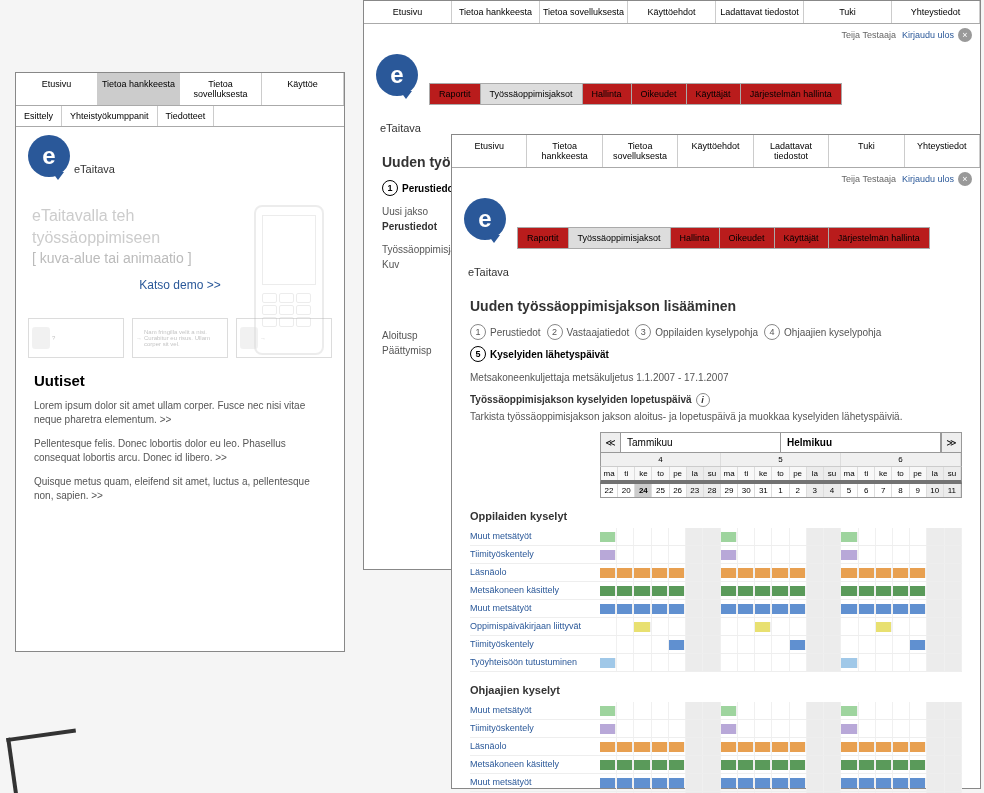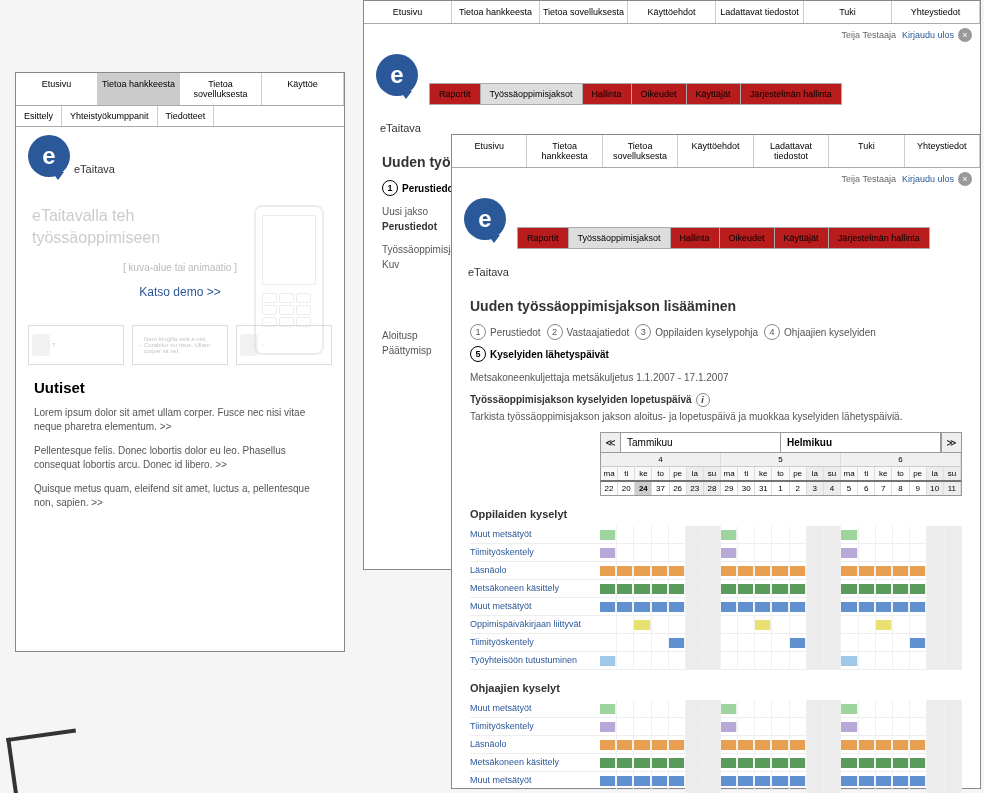--- a/index.html
+++ b/index.html
@@ -36,21 +36,21 @@
 .info-i{display:inline-block;width:14px;height:14px;border:1px solid #888;border-radius:50%;text-align:center;line-height:12px;font-size:9px;font-style:italic;margin-left:4px}
 .calendar-wrap{margin-top:10px}
 .cal-header{display:flex;border:1px solid #999;font-size:10px}
 .cal-header .arrow{width:20px;text-align:center;padding:4px 0;border-right:1px solid #999;cursor:pointer;background:#eee}
 .cal-header .arrow:last-child{border-right:none;border-left:1px solid #999}
 .cal-header .month{flex:1;padding:4px 6px;border-right:1px solid #999}
 .cal-header .month.second{font-weight:bold}
 .week-row,.day-row,.dow-row{display:flex;font-size:8px;border-left:1px solid #999;border-right:1px solid #999}
 .week-row div,.dow-row div,.day-row div{flex:1;text-align:center;padding:2px 0;border-right:1px solid #ddd}
 .week-row{background:#f0f0f0;border-bottom:1px solid #ccc}
-.dow-row{background:#f8f8f8;border-bottom:2px solid #737373}
+.dow-row{background:#f8f8f8;border-bottom:4px solid #737373}
 .day-row{border-bottom:1px solid #999}
 .day-row .sel{background:#ccc;font-weight:bold}
 .cal-body{display:flex;margin-top:4px}
 .row-labels{width:130px}
 .row-labels div{font-size:9px;color:#2a5899;padding:3px 0;height:18px;border-bottom:1px solid #eee}
 .grid{flex:1}
 .grid-row{display:flex;height:18px;border-bottom:1px solid #eee}
 .grid-row div{flex:1;display:flex;align-items:center;justify-content:center;border-right:1px solid #f0f0f0}
 .sq{width:10px;height:10px}
 .c-gr{background:#9ed49e}
@@ -58,21 +58,21 @@
 .c-or{background:#e8a050}
 .c-dg{background:#5a9a5a}
 .c-bl{background:#6090d0}
 .c-ye{background:#e8e070}
 .c-lb{background:#a0c8e8}
 .wknd{background:#ececec}
 .section-title{font-size:11px;font-weight:bold;margin:12px 0 6px;color:#333}
 .w1 .hero{padding:20px 16px;position:relative}
 .hero-text{color:#ccc;font-size:16px;line-height:1.4}
 .hero-link{color:#2a5899;font-size:12px;margin-top:12px;display:block;text-align:center}
-.hero-sub{color:#bbb;font-size:10px;text-align:center;margin-top:12px}
+.hero-sub{color:#bbb;font-size:14px;margin-top:0}
 .phone{position:absolute;right:-10px;top:20px;width:100px;height:180px;opacity:0.15}
 .phone-body{width:70px;height:150px;border:2px solid #888;border-radius:8px;background:#fff}
 .phone-screen{width:54px;height:70px;margin:8px auto;border:1px solid #888}
 .keypad{display:flex;flex-wrap:wrap;width:54px;margin:4px auto;gap:2px}
 .keypad div{width:15px;height:10px;border:1px solid #888;border-radius:2px}
 .icons-row{display:flex;gap:8px;padding:0 12px;margin-top:6px;opacity:0.4}
 .icons-row .ib{flex:1;border:1px solid #aaa;height:40px;padding:3px;font-size:6px;color:#666;display:flex;align-items:center;gap:2px}
 .person{width:18px;height:22px;background:#ddd;border-radius:3px}
 .w1 .news{padding:14px 18px}
 .w1 .news h3{font-size:15px;margin-bottom:10px}
@@ -225,21 +225,21 @@
       <div class="step">
           <span class="num">2</span>
           <span>Vastaajatiedot</span>
         </div>
       <div class="step">
           <span class="num">3</span>
           <span>Oppilaiden kyselypohja</span>
         </div>
       <div class="step">
           <span class="num">4</span>
-          <span>Ohjaajien kyselyiden</span>
+          <span>Ohjaajien kyselypohja</span>
         </div>
       <div class="step active">
           <span class="num">5</span>
           <span>Kyselyiden lähetyspäivät</span>
         </div>
     </div>
     <div class="small">Metsakoneenkuljettaja metsäkuljetus  1.1.2007 - 17.1.2007</div>
     <div class="small bold" style="margin-top:10px">
       <span>Työssäoppimisjakson kyselyiden lopetuspäivä</span><span class="info-i">i</span>
     </div>
@@ -280,21 +280,21 @@
               <div>ke</div>
               <div>to</div>
               <div>pe</div>
               <div class="wknd">la</div>
               <div class="wknd">su</div>
             </div>
           <div class="day-row" id="day-row">
               <div>22</div>
               <div>20</div>
               <div class="sel">24</div>
-              <div>37</div>
+              <div>25</div>
               <div>26</div>
               <div class="wknd">23</div>
               <div class="wknd">28</div>
               <div>29</div>
               <div>30</div>
               <div>31</div>
               <div>1</div>
               <div>2</div>
               <div class="wknd">3</div>
               <div class="wknd">4</div>

